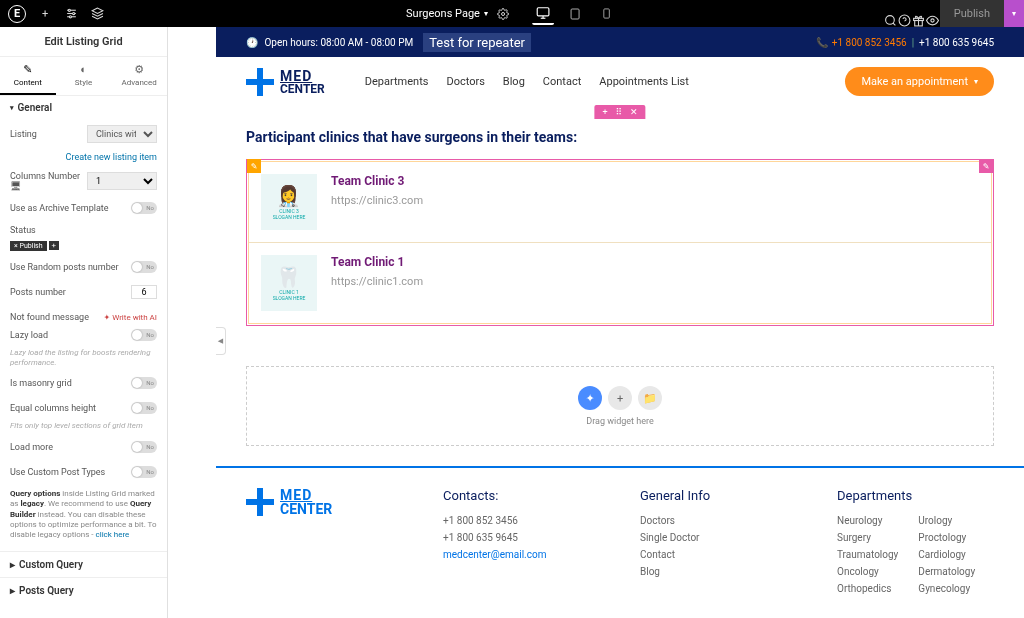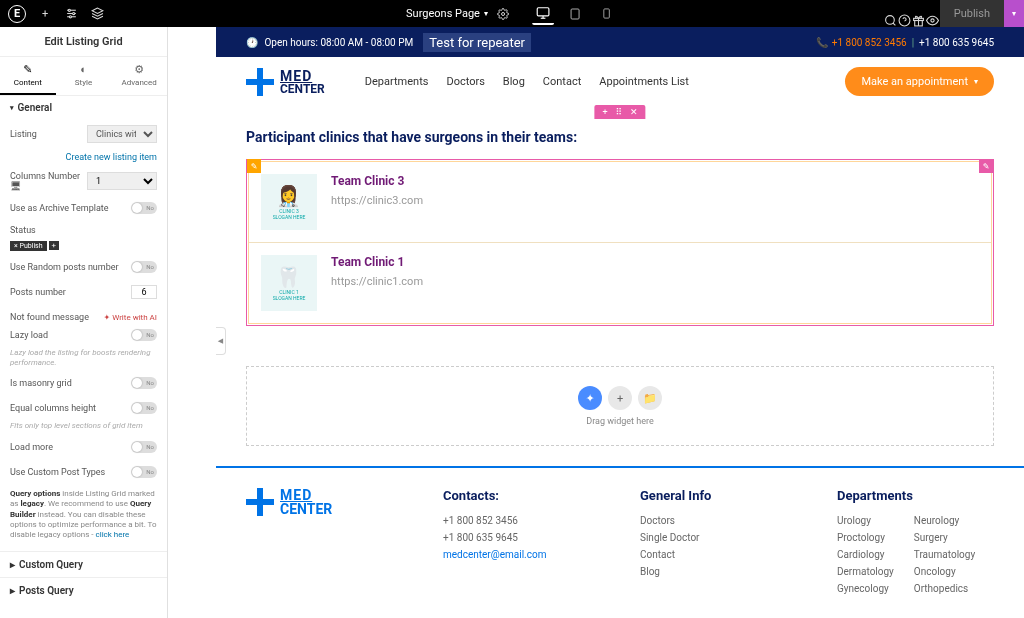--- a/index.html
+++ b/index.html
@@ -101,21 +101,21 @@
 .drag-icons { display: flex; gap: 6px; }
 .drag-btn { width: 24px; height: 24px; border-radius: 50%; display: flex; align-items: center; justify-content: center; font-size: 11px; cursor: pointer; }
 .drag-btn.primary { background: #4a8cff; color: #fff; }
 .drag-btn.sec { background: #e8e8e8; color: #666; }
 .drag-text { font-size: 9px; color: #888; }
 
 
 .site-footer { border-top: 2px solid #0073e6; padding: 20px 30px; display: flex; gap: 40px; font-size: 10px; }
 .foot-col { flex: 1; }
 .foot-logo .logo-text { font-size: 14px; color: #0073e6; }
-.foot-title { color: #0a1e5e; font-size: 13px; font-weight: 700; margin-bottom: 12px; }
+.foot-title { color: #0a1e5e; font-size: 13px; font-weight: 400; margin-bottom: 12px; }
 .foot-link { color: #666; display: block; margin-bottom: 6px; text-decoration: none; cursor: pointer; }
 .foot-link.email { color: #0073e6; }
 .foot-dept { display: flex; gap: 20px; }
 </style>
 </head>
 <body>
 
 <div class="topbar">
   <div class="topbar-left">
     <div class="e-logo">E</div>
@@ -404,31 +404,31 @@
           <div class="foot-title">General Info</div>
           <a class="foot-link">Doctors</a>
           <a class="foot-link">Single Doctor</a>
           <a class="foot-link">Contact</a>
           <a class="foot-link">Blog</a>
         </div>
         <div class="foot-col">
           <div class="foot-title">Departments</div>
           <div class="foot-dept">
             <div>
+              <a class="foot-link">Neurology</a>
+              <a class="foot-link">Surgery</a>
+              <a class="foot-link">Traumatology</a>
+              <a class="foot-link">Oncology</a>
+              <a class="foot-link">Orthopedics</a>
+            </div>
+            <div>
               <a class="foot-link">Urology</a>
               <a class="foot-link">Proctology</a>
               <a class="foot-link">Cardiology</a>
               <a class="foot-link">Dermatology</a>
               <a class="foot-link">Gynecology</a>
             </div>
-            <div>
-              <a class="foot-link">Neurology</a>
-              <a class="foot-link">Surgery</a>
-              <a class="foot-link">Traumatology</a>
-              <a class="foot-link">Oncology</a>
-              <a class="foot-link">Orthopedics</a>
-            </div>
           </div>
         </div>
       </div>
     </div>
   </div>
 </div>
 
 </body></html>

